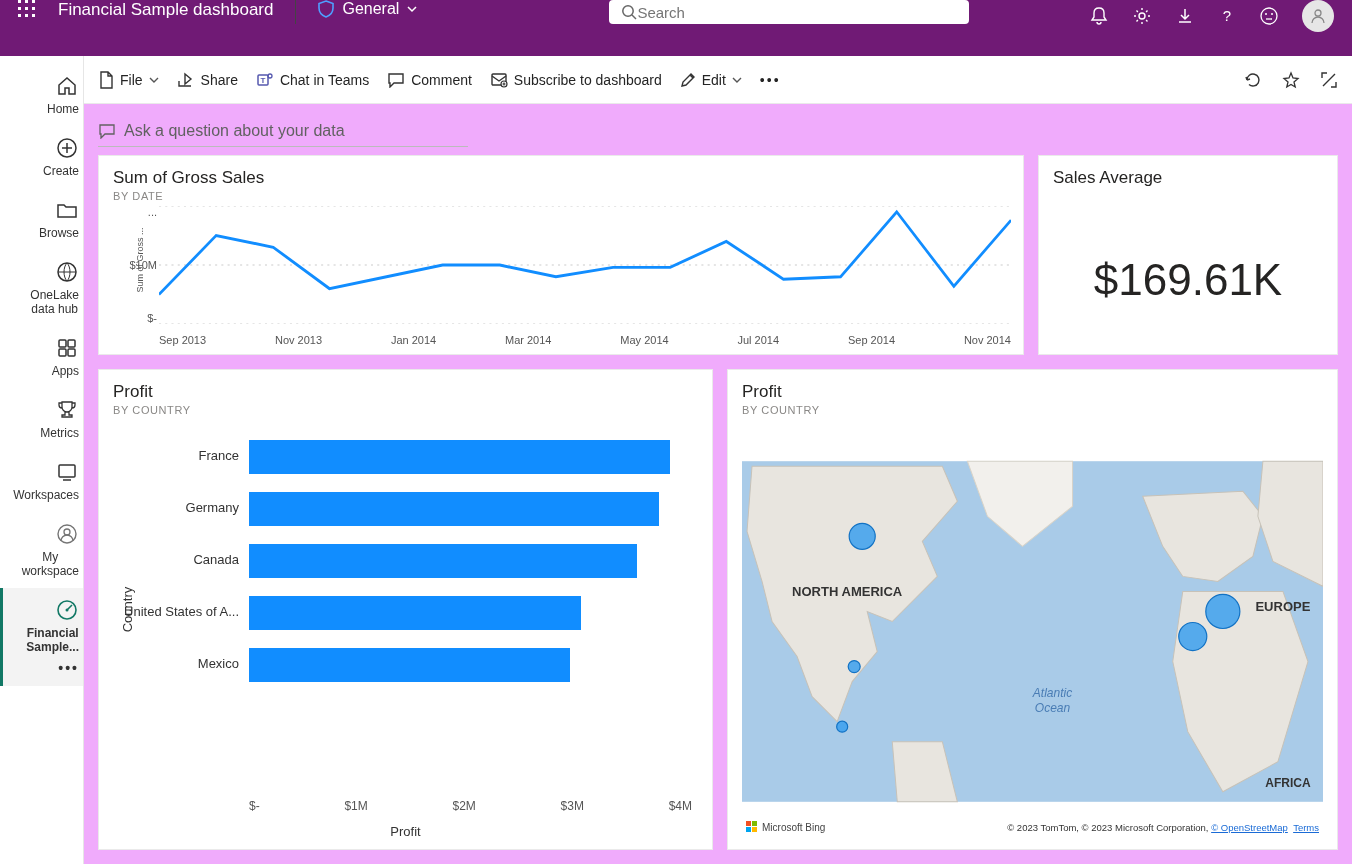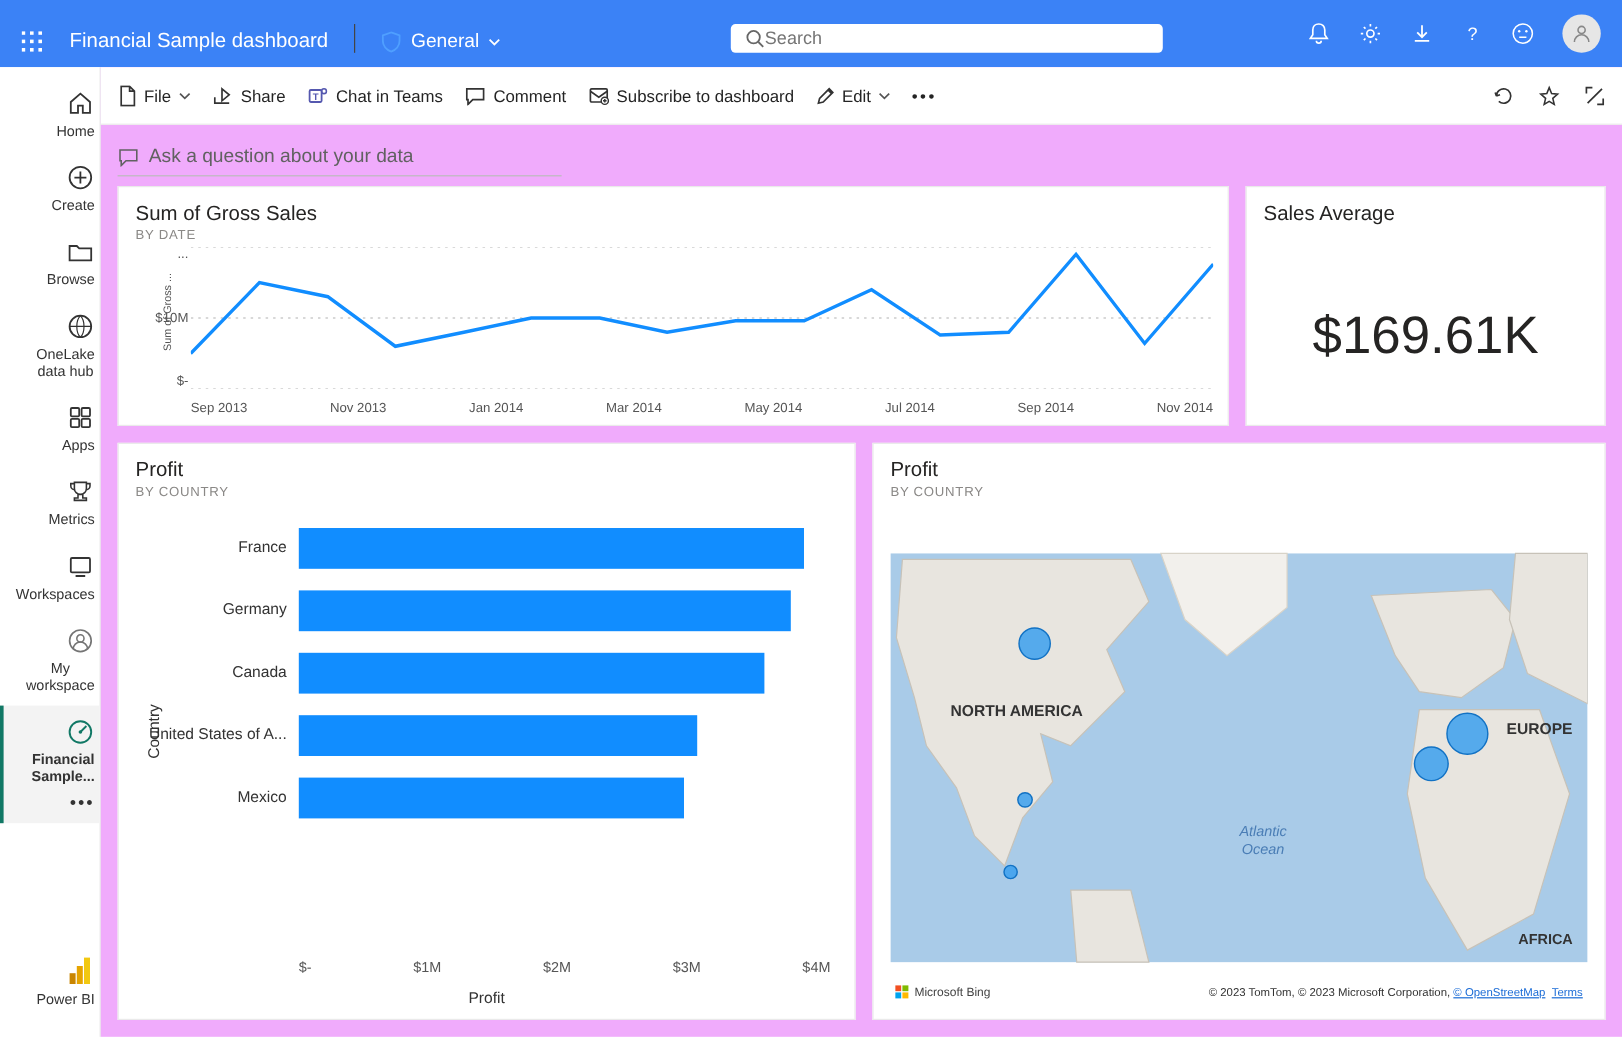--- a/index.html
+++ b/index.html
@@ -1,18 +1,18 @@
 <!DOCTYPE html>
 <html><head>
 <meta charset="utf-8">
 <style>
   * { box-sizing: border-box; margin: 0; padding: 0; }
   html, body { width: 1352px; height: 864px; font-family: "Segoe UI", Arial, sans-serif; font-size: 14px; color: #242424; overflow: hidden; background:#fff;}
   
-  .topbar { height: 56px; background:#3b82f6; color:#fff; display:flex; align-items:flex-end; padding: 12px 18px; gap: 22px; }
+  .topbar { height: 56px; background:#701a75; color:#fff; display:flex; align-items:flex-start; padding: 0 18px; gap: 22px; }
   .topbar .wtitle { font-size:17px; }
   .topbar .divider { width:1px; height:24px; background:#444; }
   .topbar .label-pill { display:flex; align-items:center; gap:8px; }
   .searchbox { flex: 0 0 360px; height:24px; background:#fff; border-radius:4px; display:flex; align-items:center; padding:0 12px; margin-left:170px;}
   .searchbox input { border:none; outline:none; font-size:15px; flex:1; color:#555; background:transparent;}
   .topbar .right { margin-left:auto; display:flex; gap:24px; align-items:center;}
   .icon-btn { display:inline-flex; align-items:center; justify-content:center; cursor:pointer;}
   .avatar-circle { width:32px; height:32px; border-radius:50%; background:#e6e6e6; display:flex; align-items:center; justify-content:center;}
   
   .leftrail { position:absolute; top:56px; left:0; width:84px; bottom:0; background:#fff; border-right:1px solid #e6e6e6; display:flex; flex-direction:column; padding-top:8px;}
@@ -209,28 +209,20 @@
   </div>
   <div class="rail-item selected">
     <svg width="24" height="24" viewBox="0 0 24 24">
         <circle cx="12" cy="12" r="9" fill="none" stroke="#117865" stroke-width="1.6"></circle>
         <path d="M12 12 L17 7" stroke="#117865" stroke-width="1.6"></path>
         <circle cx="12" cy="12" r="1.5" fill="#117865"></circle>
       </svg>
     <span class="two-line" style="white-space:pre-line;">Financial
 Sample...</span>
     <span style="font-size:14px; color:#333; letter-spacing:2px; margin-top:2px;">•••</span>
-  </div>
-  <div class="rail-item rail-bi">
-    <svg width="22" height="26" viewBox="0 0 22 26">
-      <rect x="13" y="2" width="5" height="22" fill="#f2c811"></rect>
-        <rect x="7" y="9" width="5" height="15" fill="#e6a400"></rect>
-        <rect x="1" y="15" width="5" height="9" fill="#c98500"></rect>
-    </svg>
-    <span>Power BI</span>
   </div>
 </div>
 
 <div class="content">
   <div class="toolbar">
     <div class="tool-btn">
       <svg width="16" height="18" viewBox="0 0 16 18">
           <path d="M3 1 h7 l4 4 v12 H3 Z M10 1 v4 h4" fill="none" stroke="#333" stroke-width="1.4"></path>
         </svg>
       <span>File</span>

